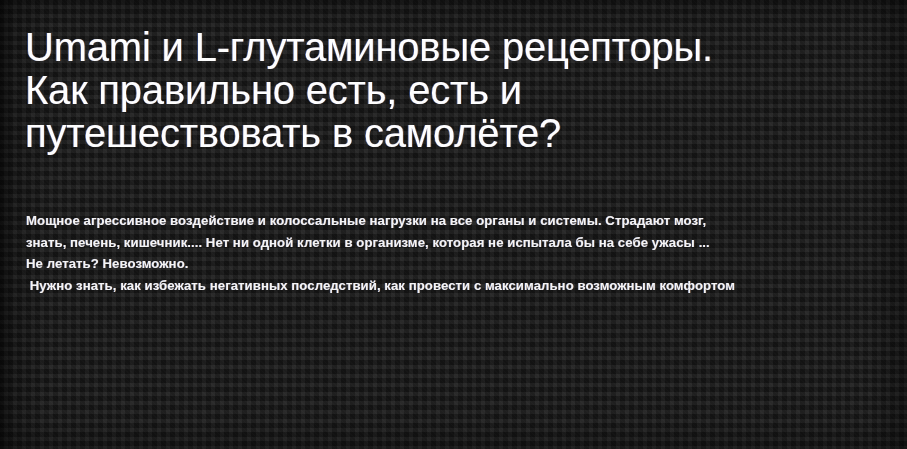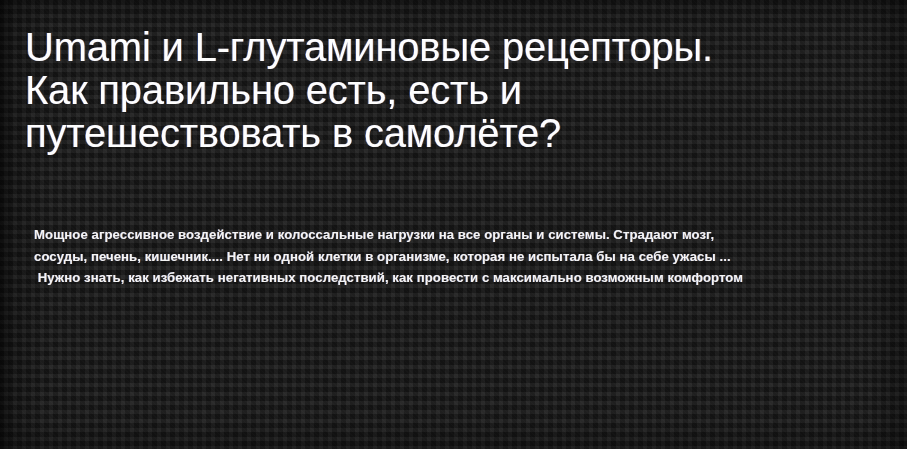--- a/index.html
+++ b/index.html
@@ -86,23 +86,22 @@
     white-space: pre;
     text-shadow:
       -0.7px 0 rgba(90,140,255,0.50),
        0.7px 0 rgba(255,150,60,0.38);
   }
 
   
   #body-block {
     position: absolute;
     left: 26px;
-    top: 224px;
+    top: 210px;
     width: 870px;
-    margin-left: 8px;
   }
 
   .body-line {
     display: block;
     color: #f4f4f4;
     font-size: 13.2px;
     line-height: 21.6px;
     font-weight: bold;
     letter-spacing: 0.05px;
     white-space: pre;
@@ -123,18 +122,19 @@
   <div id="content">
 
     <div id="title-block">
       <span class="title-line">Umami и L-глутаминовые рецепторы.</span>
       <span class="title-line">Как правильно есть, есть и</span>
       <span class="title-line">путешествовать в самолёте?</span>
     </div>
 
     <div id="body-block">
       <span class="body-line">Мощное агрессивное воздействие и колоссальные нагрузки на все органы и системы. Страдают мозг,</span>
-      <span class="body-line">сосуды, печень, кишечник.... Нет ни одной клетки в организме, которая не испытала бы на себе ужасы ...</span>
+      <span class="body-line">знать, печень, кишечник.... Нет ни одной клетки в организме, которая не испытала бы на себе ужасы ...</span>
+      <span class="body-line">Не летать? Невозможно.</span>
       <span class="body-line"> Нужно знать, как избежать негативных последствий, как провести с максимально возможным комфортом</span>
     </div>
 
   </div>
 </div>
 
 </body></html>

